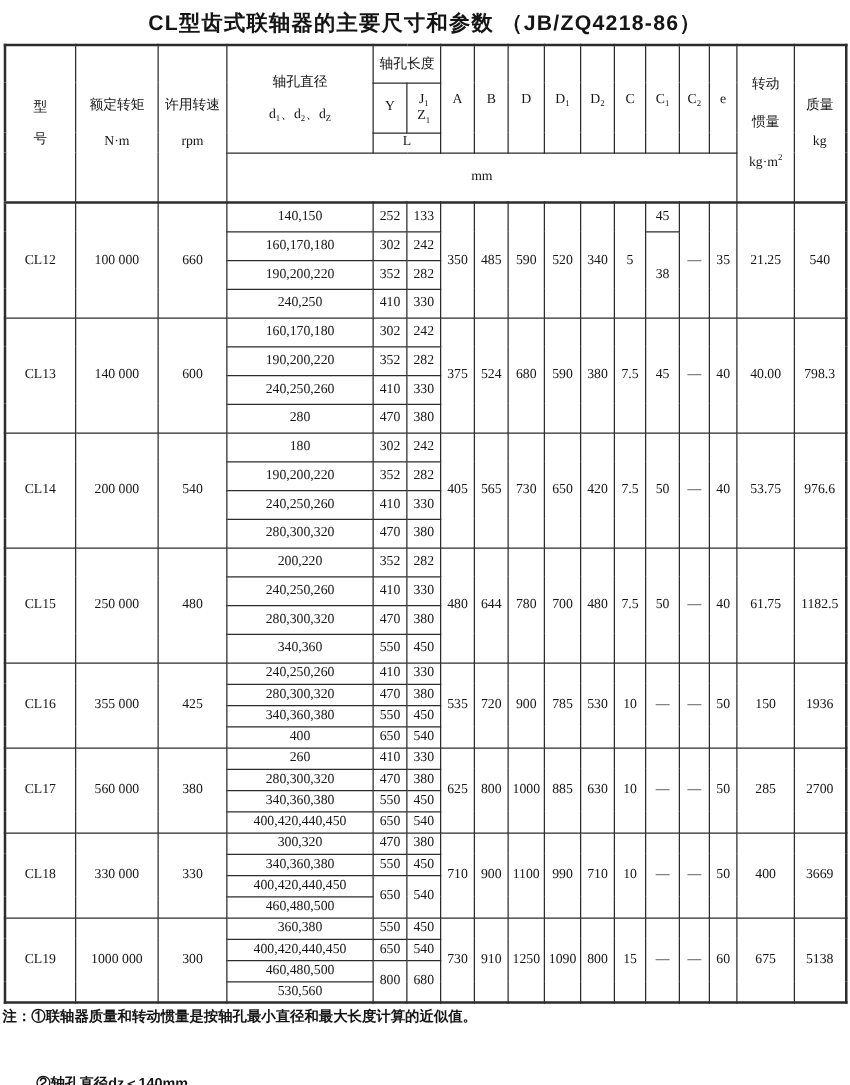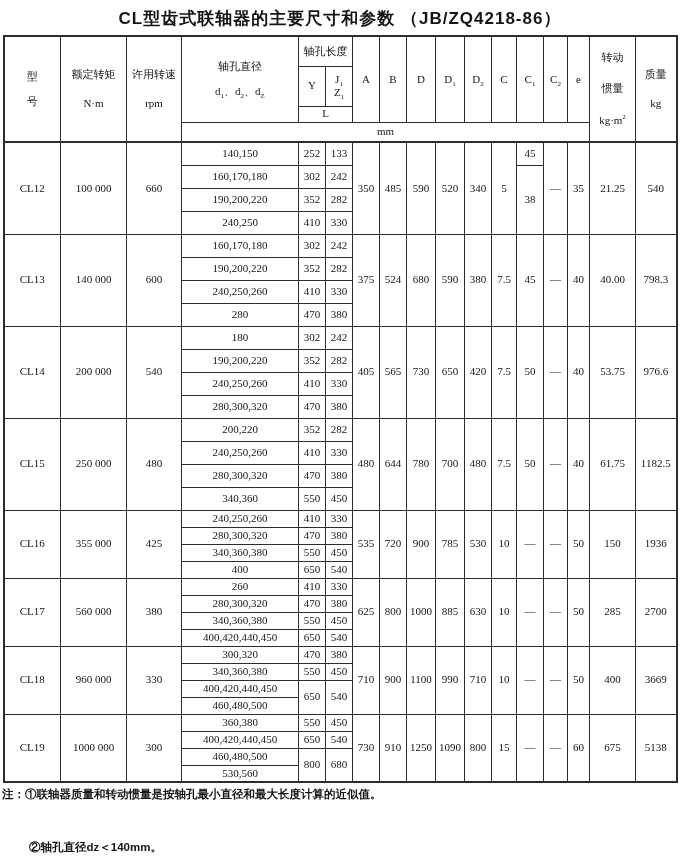--- a/index.html
+++ b/index.html
@@ -126,21 +126,21 @@
       <tr style="height:40px">
         <th class="ltr">Y</th>
         <th class="ltr">
           <div>J<sub>1</sub></div>
           <div>Z<sub>1</sub></div>
         </th>
       </tr>
       <tr style="height:16px">
         <th colspan="2" class="ltr">L</th>
       </tr>
-      <tr style="height:20px">
+      <tr style="height:40px">
         <th colspan="12" class="u">mm</th>
       </tr>
     </thead>
     <tbody>
         <tr style="height: 23px;">
           <td rowspan="4">CL12</td>
           <td rowspan="4">100 000</td>
           <td rowspan="4">660</td>
           <td class="c-d">140,150</td>
           <td>252</td>
@@ -338,21 +338,21 @@
           <td>550</td>
           <td>450</td>
         </tr>
         <tr style="height: 17px;">
           <td class="c-d">400,420,440,450</td>
           <td>650</td>
           <td>540</td>
         </tr>
         <tr style="height: 17px;">
           <td rowspan="4">CL18</td>
-          <td rowspan="4">960 000</td>
+          <td rowspan="4">330 000</td>
           <td rowspan="4">330</td>
           <td class="c-d">300,320</td>
           <td>470</td>
           <td>380</td>
           <td rowspan="4">710</td>
           <td rowspan="4">900</td>
           <td rowspan="4">1100</td>
           <td rowspan="4">990</td>
           <td rowspan="4">710</td>
           <td rowspan="4">10</td>

